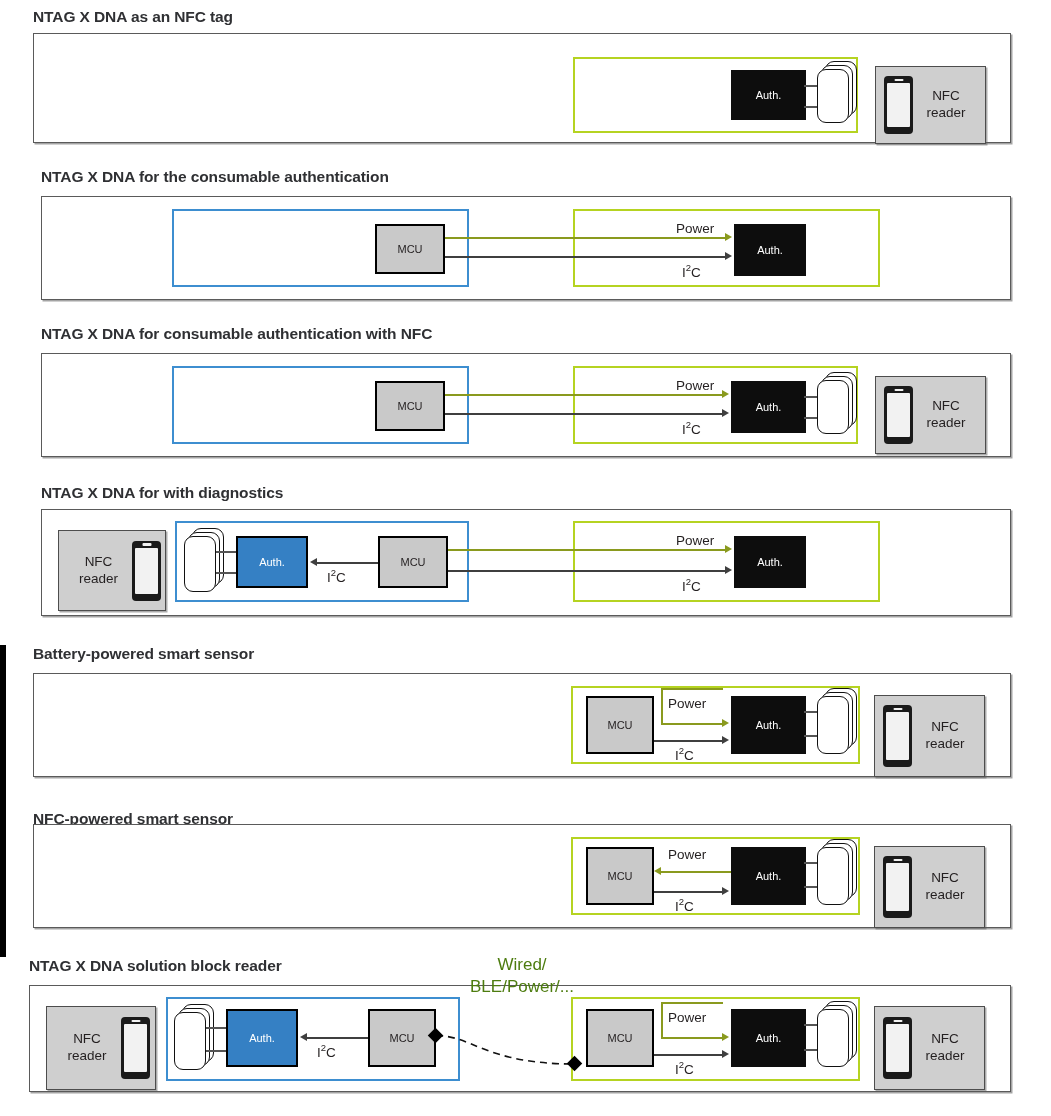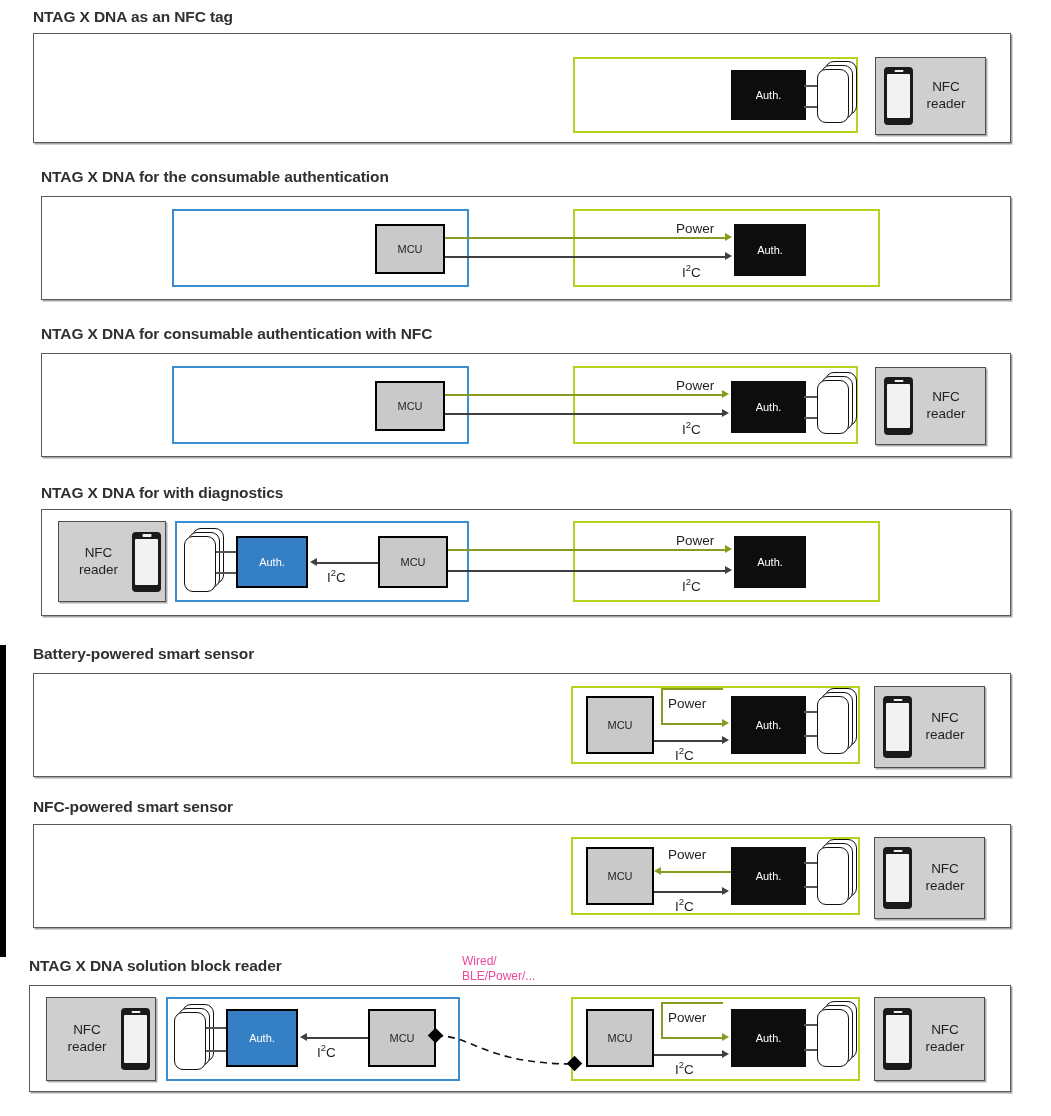--- a/index.html
+++ b/index.html
@@ -35,20 +35,21 @@
   .blk.mcu{background:#c9c9c9;border:2.4px solid #000;color:#231f20;}
   .blk.auth-black{background:#0d0d0d;border:1px solid #0d0d0d;color:#fff;}
   .blk.auth-blue{background:#3580c4;border:2.4px solid #000;color:#fff;}
 
   
   .reader{
     position:absolute;box-sizing:border-box;
     background:#cfcfcf;border:1.2px solid #4d4d4d;
     display:flex;align-items:center;justify-content:flex-start;
     box-shadow:1.5px 1.5px 0 rgba(90,90,90,.5);
+    margin-top:9px;
   }
   .phone{
     position:relative;box-sizing:border-box;
     background:#1a1a1a;border-radius:4px;flex:0 0 auto;
   }
   .phone .scr{
     position:absolute;left:3px;right:3px;top:7px;bottom:7px;
     background:#f2f2f2;border-radius:1px;
   }
   .phone .slot{
@@ -72,21 +73,21 @@
   .arrow-line{position:absolute;height:1.6px;}
   .arrow-vline{position:absolute;width:1.6px;}
   .arrow-head{position:absolute;width:0;height:0;}
   .ah-r{border-top:4.5px solid transparent;border-bottom:4.5px solid transparent;border-left:7px solid currentColor;}
   .ah-l{border-top:4.5px solid transparent;border-bottom:4.5px solid transparent;border-right:7px solid currentColor;}
   .lbl{position:absolute;font-size:13.5px;color:#231f20;white-space:nowrap;line-height:1;}
   .lbl sup{font-size:9.5px;vertical-align:super;}
 
   .diamond{position:absolute;width:11px;height:11px;background:#000;transform:rotate(45deg);}
   .dashwrap{position:absolute;pointer-events:none;}
-  .wirelabel{position:absolute;font-size:12px;text-align:left;line-height:1.28;color:#ec4899;white-space:nowrap;}
+  .wirelabel{position:absolute;font-size:17px;text-align:center;line-height:1.28;color:#4d7c0f;white-space:nowrap;}
 </style>
 </head>
 <body>
 
 <div class="change-bar" style="top:645px;height:162px;"></div>
 <div class="change-bar" style="top:807px;height:150px;"></div>
 
 <div class="section" style="top:0px;">
   <div class="sec-title" style="position:absolute;left:33px;top:8px;">NTAG X DNA as an NFC tag</div>
 
@@ -264,21 +265,21 @@
       <div class="scr"></div>
     </div>
     <div class="rlabel">
       <div>NFC</div>
       <div>reader</div>
     </div>
   </div>
 </div>
 
 <div class="section" style="top:786px;">
-  <div class="sec-title" style="position:absolute;left:33px;top:12px;">NFC-powered smart sensor</div>
+  <div class="sec-title" style="position:absolute;left:33px;top:24px;">NFC-powered smart sensor</div>
 
   <div class="panel" style="left:33px;top:38px;width:978px;height:104px;"></div>
 
   <div class="grp green" style="left:571px;top:51px;width:289px;height:78px;"></div>
 
   <div class="blk mcu" style="left:586px;top:61px;width:68px;height:58px;">MCU</div>
   <div class="blk auth-black" style="left:731px;top:61px;width:75px;height:58px;">Auth.</div>
 
   <div class="arrow-line" style="left:661px;top:85px;width:70px;background:#8a9a1e;"></div>
   <div class="arrow-head ah-l" style="left:654px;top:81px;color:#8a9a1e;"></div>

